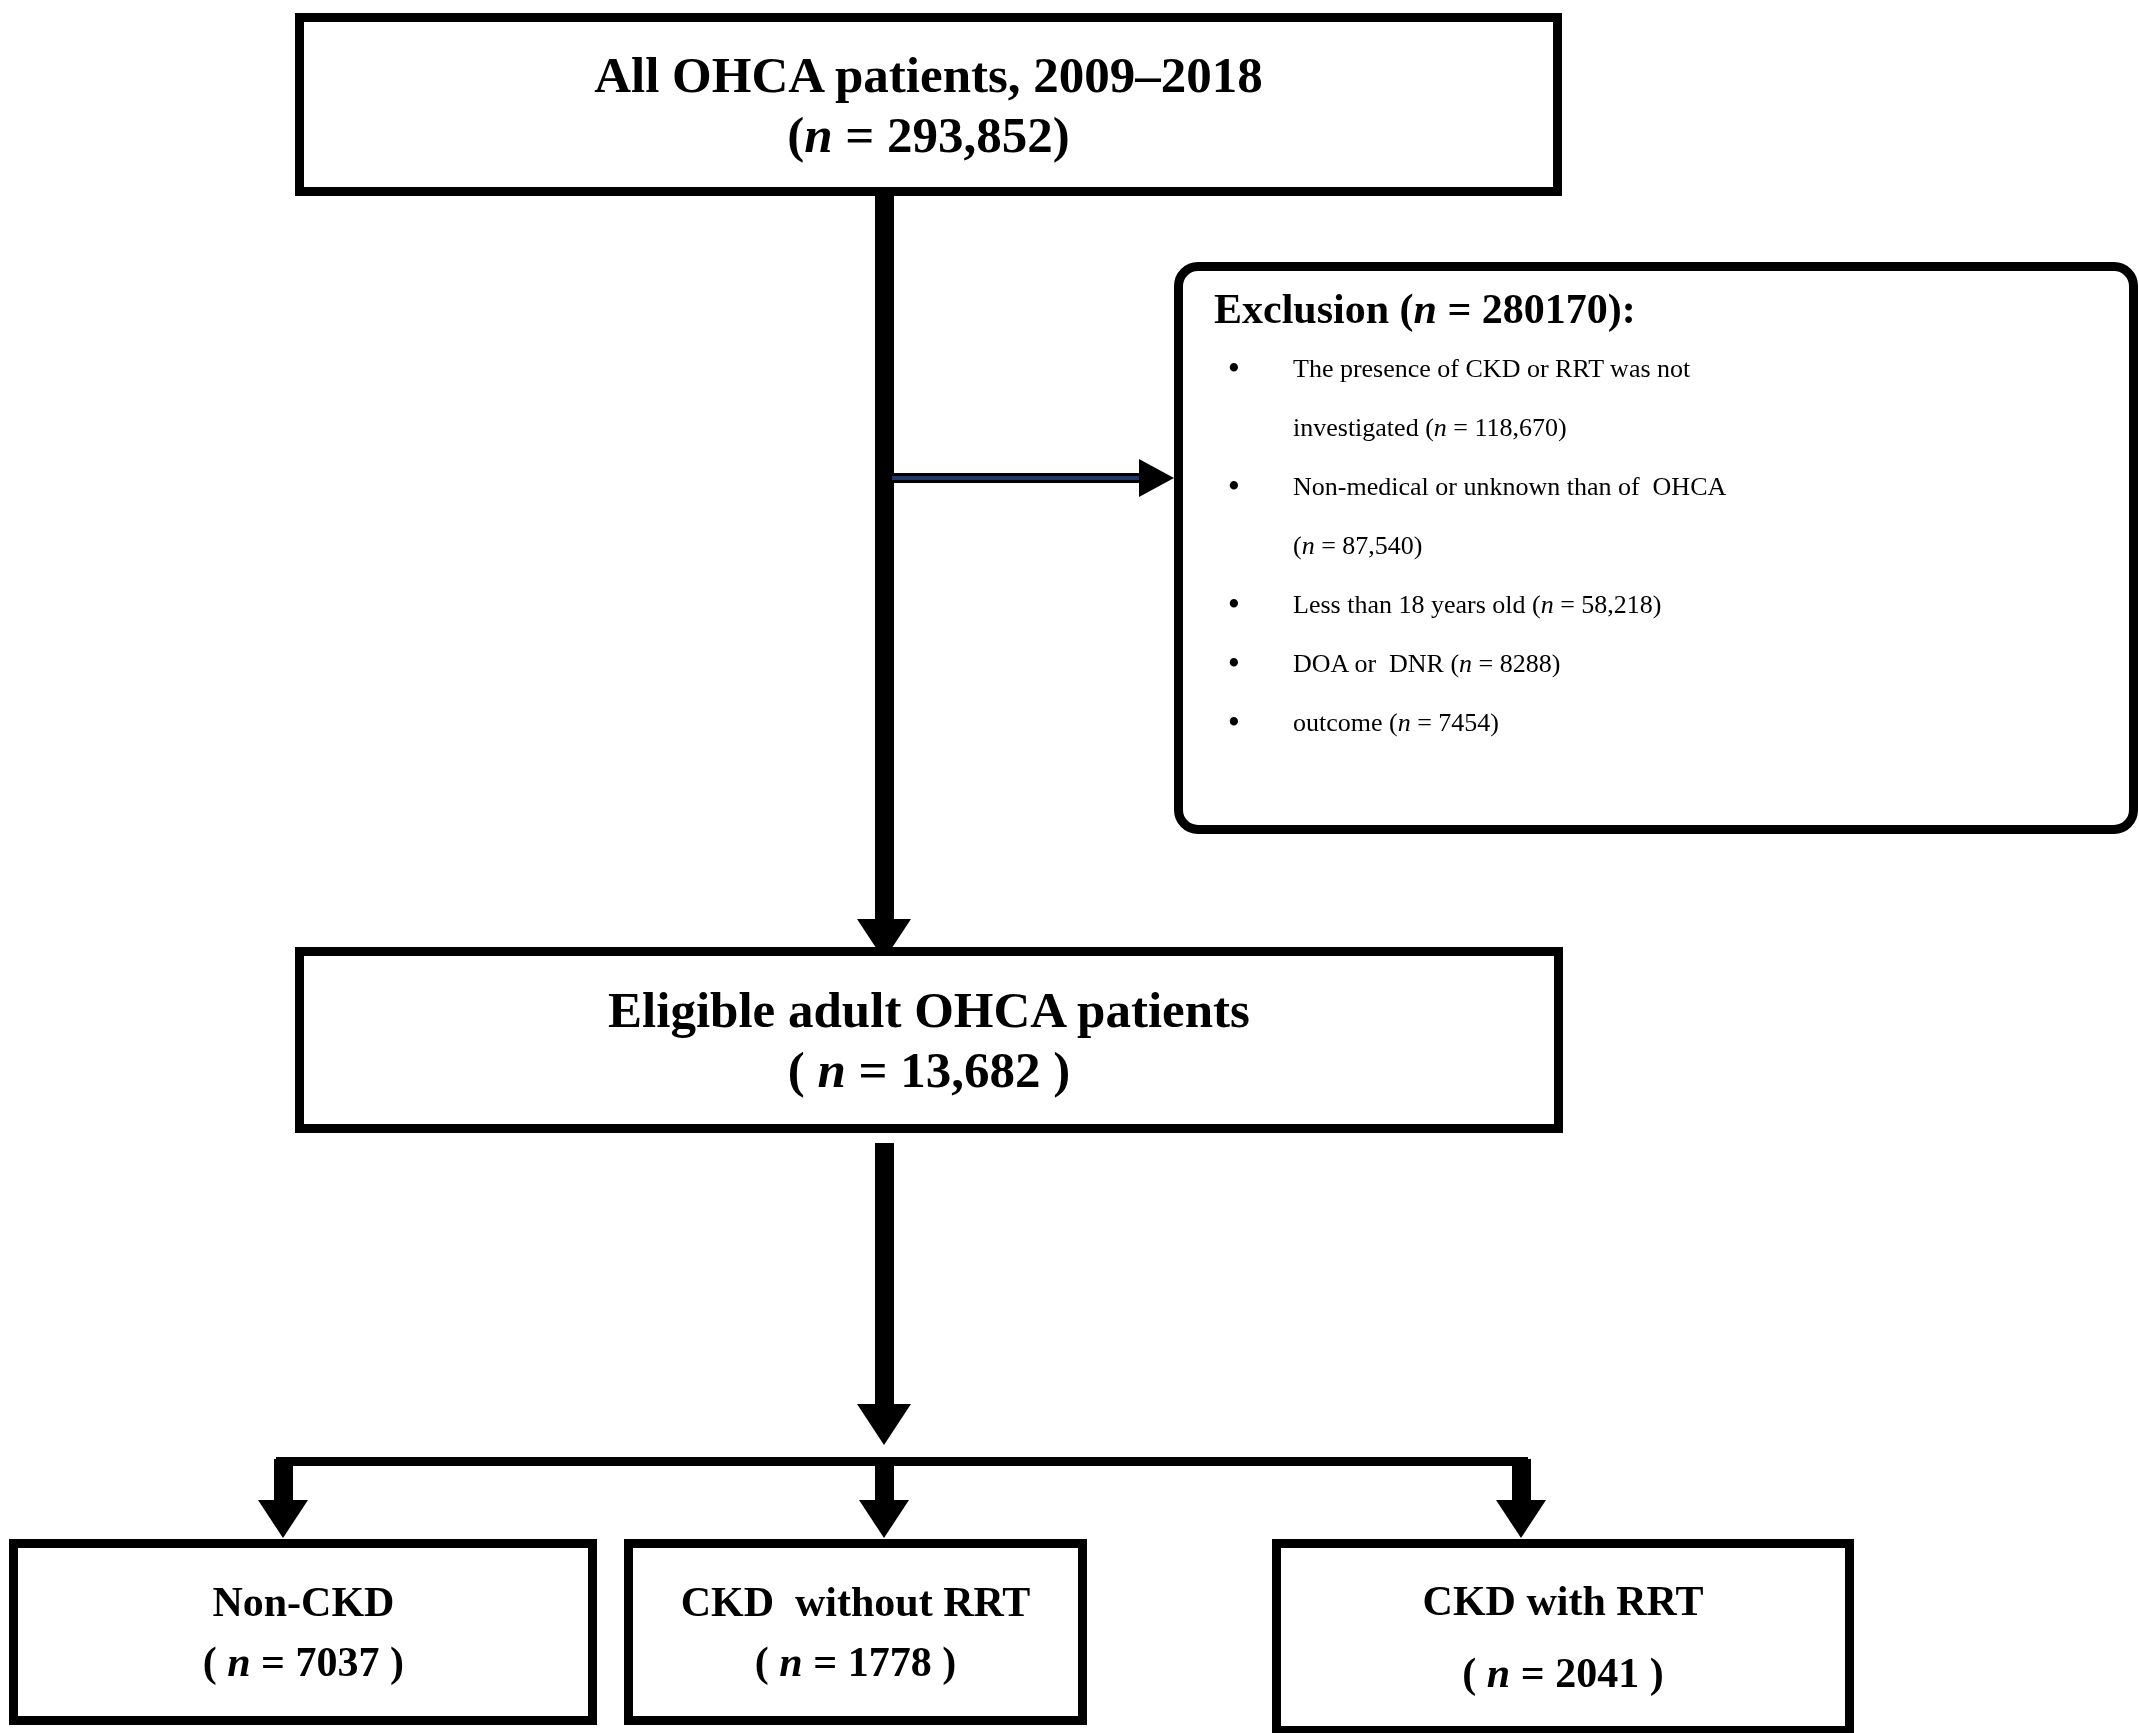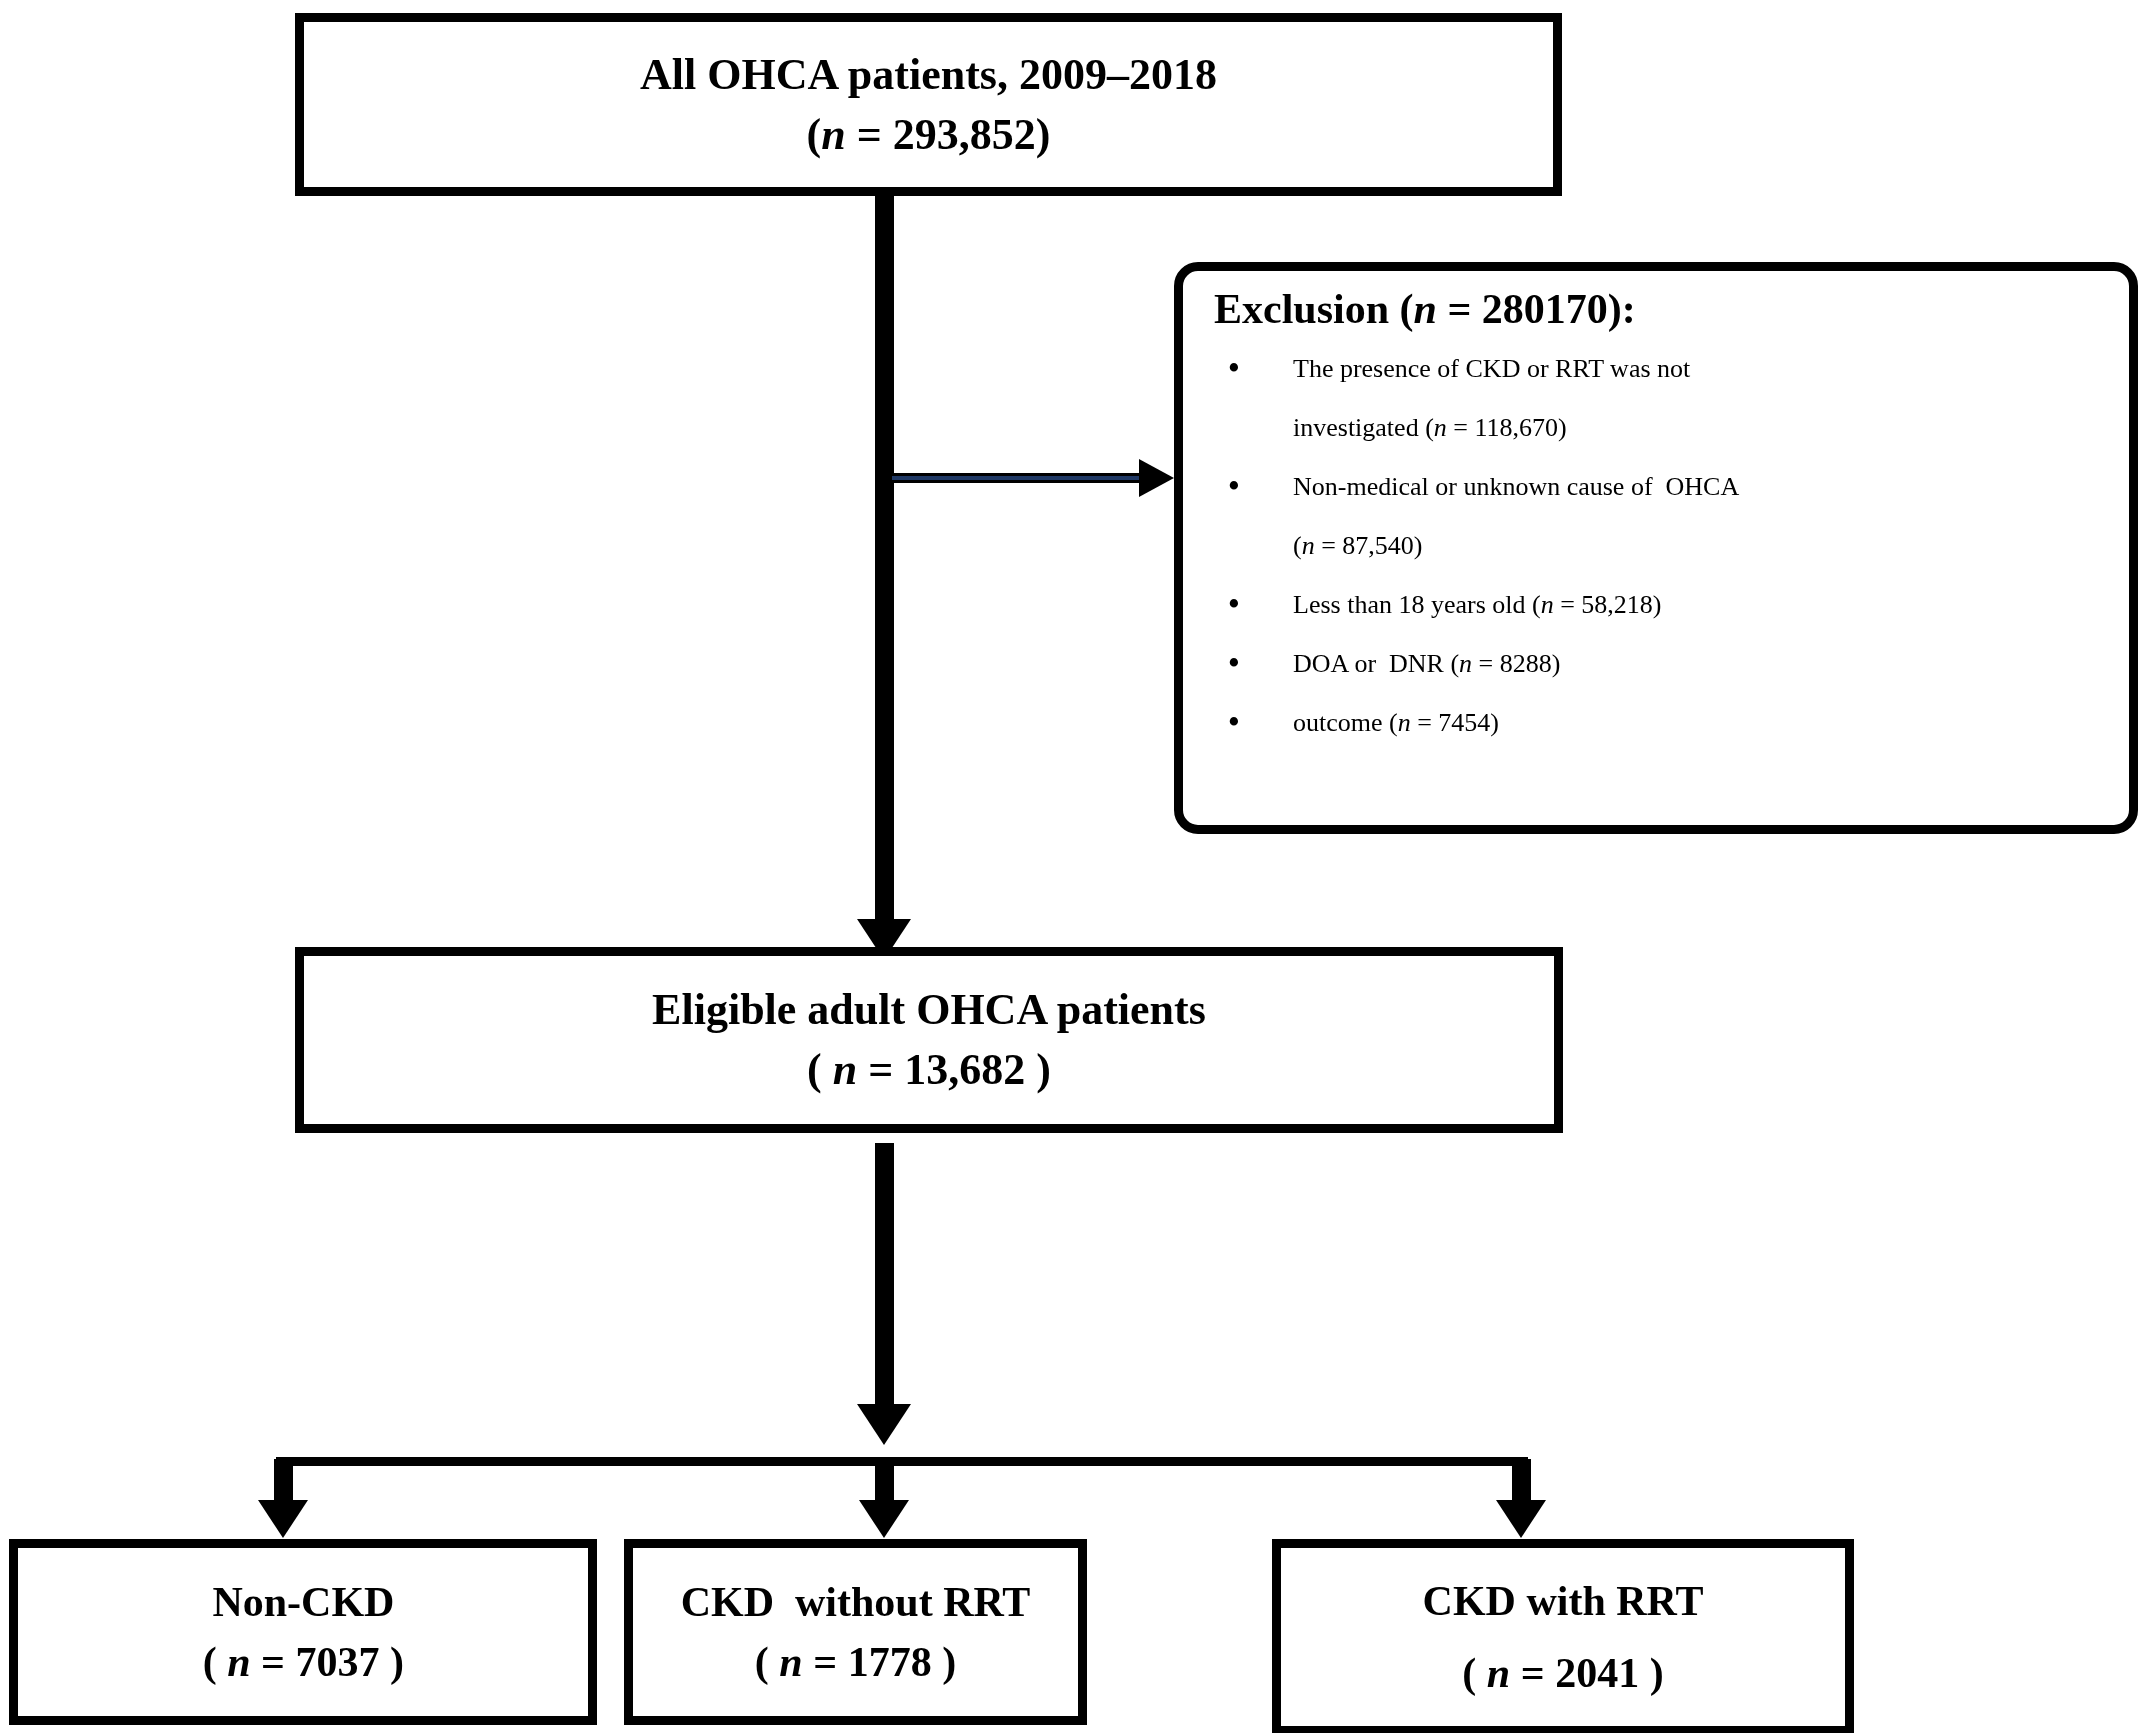--- a/index.html
+++ b/index.html
@@ -24,21 +24,21 @@
     background: #ffffff;
     display: flex;
     flex-direction: column;
     align-items: center;
     justify-content: center;
     text-align: center;
   }
   .fbox .line {
     white-space: pre;
     font-weight: bold;
-    font-size: 44px;
+    font-size: 51px;
     line-height: 60px;
   }
   .bottom-line {
     font-size: 42px !important;
   }
   .n-ital { font-style: italic; font-weight: inherit; }
 
   
   .excl {
     justify-content: flex-start;
@@ -127,21 +127,21 @@
       <div class="bullet-dot">•</div>
       <div class="bullet-text">
         <div class="bline"><span>The presence of CKD or RRT was not</span></div>
         <div class="bline"><span>investigated (</span><i class="n-ital">n</i><span> = 118,670)</span></div>
       </div>
     </div>
 
     <div class="bullet-row">
       <div class="bullet-dot">•</div>
       <div class="bullet-text">
-        <div class="bline"><span>Non-medical or unknown cause of  OHCA</span></div>
+        <div class="bline"><span>Non-medical or unknown than of  OHCA</span></div>
         <div class="bline"><span>(</span><i class="n-ital">n</i><span> = 87,540)</span></div>
       </div>
     </div>
 
     <div class="bullet-row">
       <div class="bullet-dot">•</div>
       <div class="bullet-text">
         <div class="bline"><span>Less than 18 years old (</span><i class="n-ital">n</i><span> = 58,218)</span></div>
       </div>
     </div>

